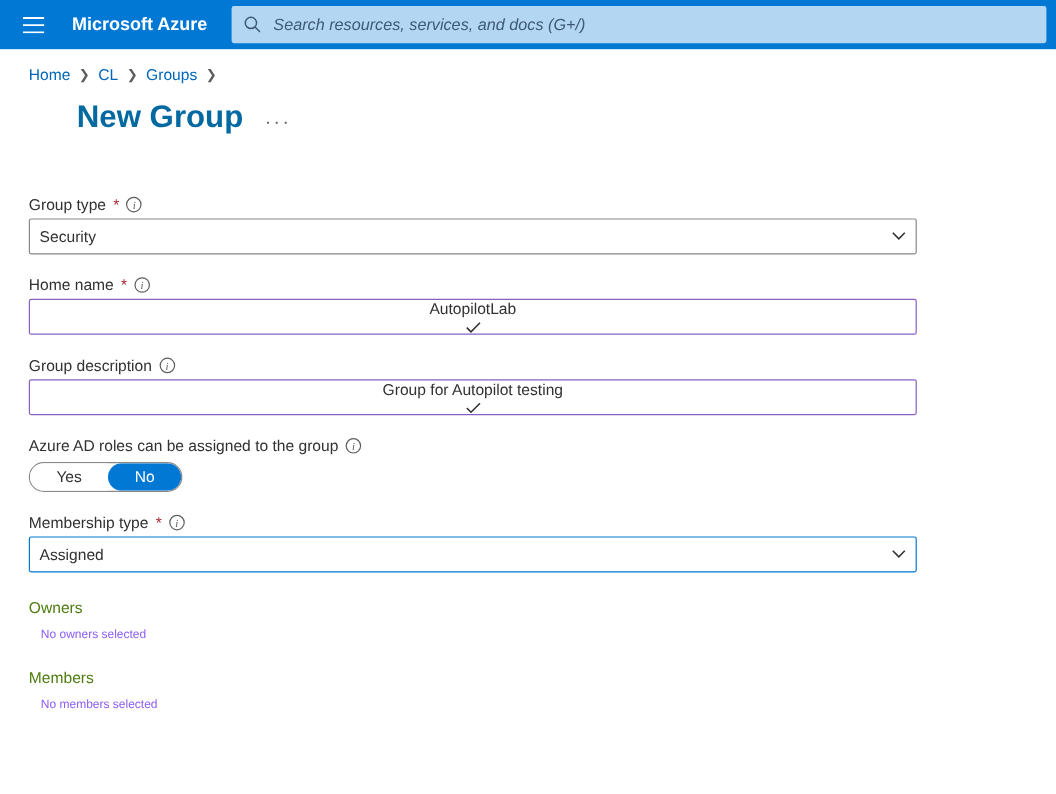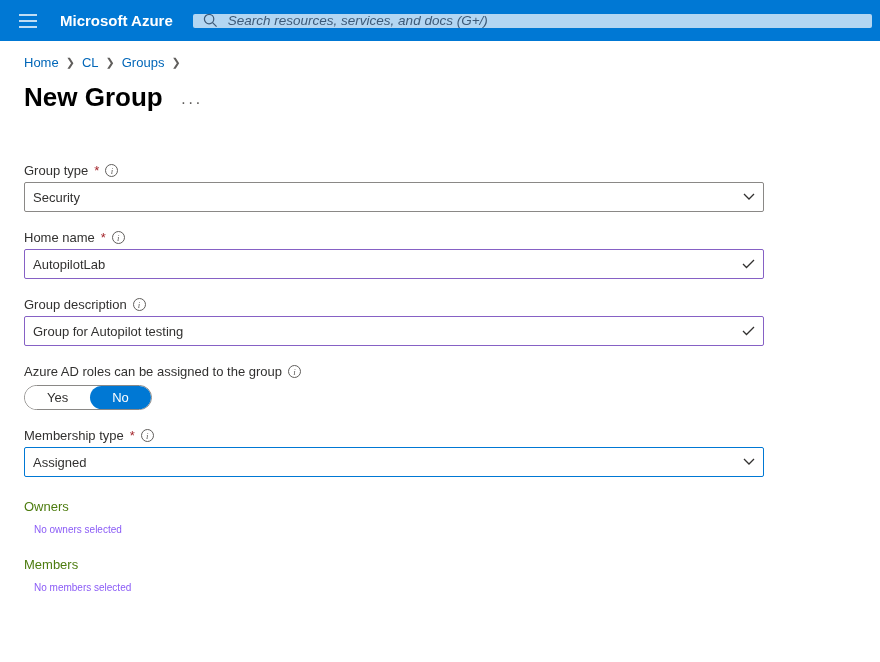--- a/index.html
+++ b/index.html
@@ -33,21 +33,21 @@
     .brand {
       color: #ffffff;
       font-weight: 700;
       font-size: 15px;
       padding: 0 20px 0 12px;
       white-space: nowrap;
     }
     .search-container {
       flex: 1;
       background: #b3d6f2;
-      height: 14px;
+      height: 31px;
       border-radius: 2px;
       display: flex;
       align-items: center;
       padding: 0 10px;
     }
     .search-container svg { width: 15px; height: 15px; flex-shrink: 0; }
     .search-input {
       border: none;
       background: transparent;
       outline: none;
@@ -71,21 +71,22 @@
       margin-bottom: 12px;
     }
     .breadcrumb a { color: #0066b8; text-decoration: none; cursor: pointer; }
     .breadcrumb .chev { color: #605e5c; font-size: 11px; }
 
     
     .title-row { display: flex; align-items: center; gap: 18px; margin-bottom: 50px;}
     .page-title {
       font-size: 26px;
       font-weight: 600;
-      color: #000000;
+      color: #0369a1;
+      margin-left: 40px;
     }
     .more-dots {
       color: #605e5c;
       font-size: 16px;
       letter-spacing: 2px;
       cursor: pointer;
       padding-top: 10px;
     }
 
     
@@ -118,21 +119,21 @@
       height: 30px;
       border: 1px solid #8a8886;
       border-radius: 2px;
       display: flex;
       align-items: center;
       justify-content: space-between;
       padding: 0 8px;
       cursor: pointer;
       background: #ffffff;
     }
-    .select-box.purple { border-color: #8661c5; }
+    .select-box.purple { border-color: #8661c5; flex-direction: column; }
     .select-box.blue { border-color: #0078d4; text-align: right; }
     .chevdn { color: #323130; }
 
     
     .toggle-wrap {
       display: inline-flex;
       border: 1px solid #8a8886;
       border-radius: 14px;
       overflow: hidden;
       height: 25px;

